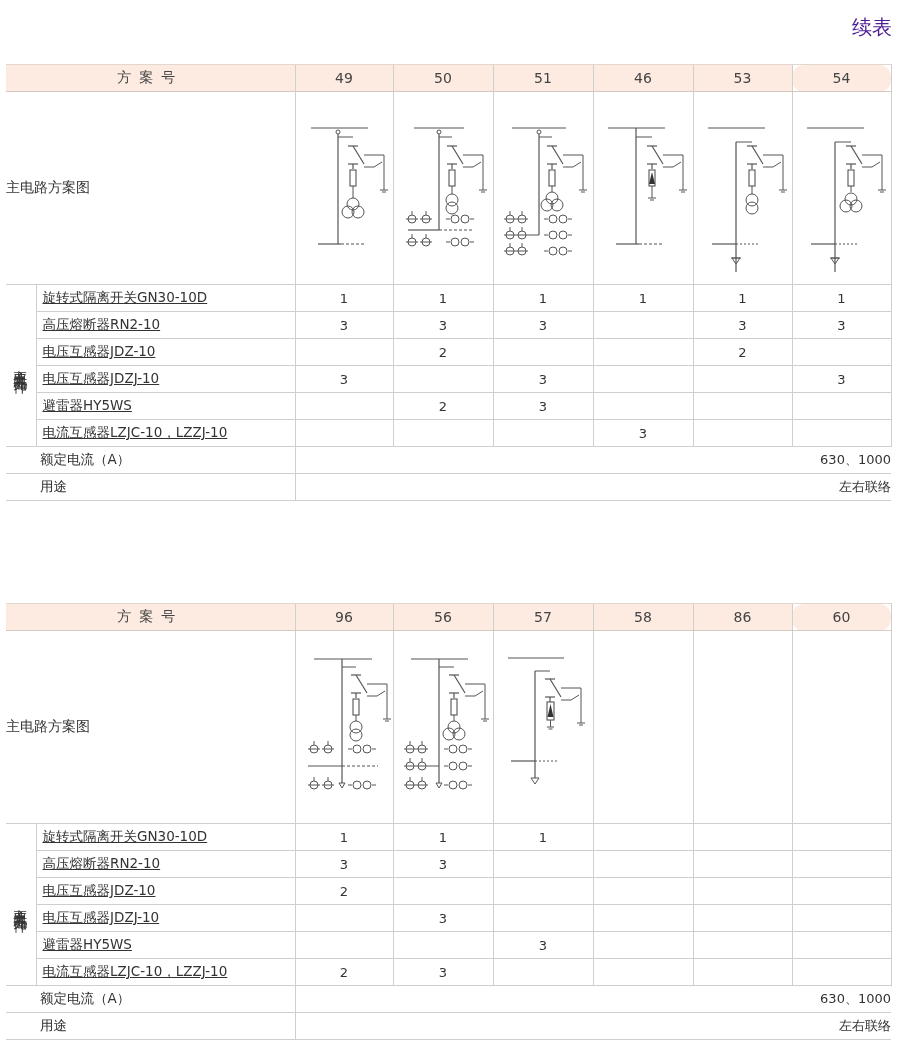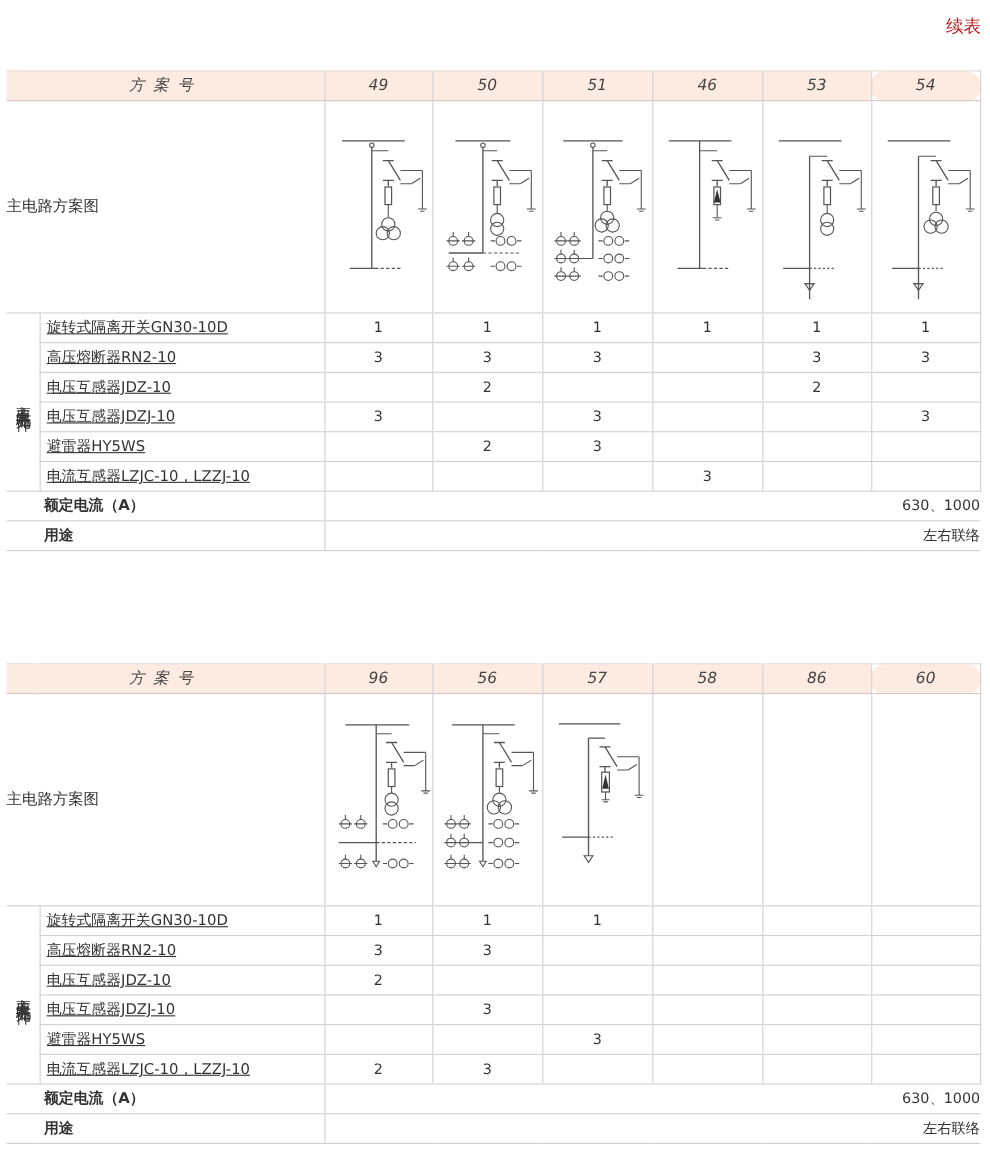--- a/index.html
+++ b/index.html
@@ -1,28 +1,28 @@
 <!DOCTYPE html>
 <html><head>
 <meta charset="utf-8">
 <style>
   html, body { margin:0; padding:0; background:#fff; }
   body { width:900px; height:1060px; position:relative; font-family:"DejaVu Sans", sans-serif; color:#333; overflow:hidden; }
-  .continued { position:absolute; right:8px; top:14px; font-size:16px; color:#b91c1c; }
+  .continued { position:absolute; right:8px; top:14px; font-size:20px; color:#4c1d95; }
   table.spec { position:absolute; left:6px; width:885px; border-collapse:collapse; table-layout:fixed; font-size:13px; }
   table.spec td { border-bottom:1px solid #cfcfcf; padding:0; height:26px; vertical-align:middle; }
   table.spec td.num { border-left:1px solid #cfcfcf; text-align:center; }
   table.spec td.numR { border-left:1px solid #cfcfcf; border-right:1px solid #cfcfcf; text-align:center;border-radius:12px; }
-  tr.hdr td { background:#fdebe1; height:26px; font-size:14px; color:#444; text-align:center; border-top:1px solid #e3d6cf; border-bottom:1px solid #d6c9c2;font-style:italic; }
+  tr.hdr td { background:#fdebe1; height:26px; font-size:14px; color:#444; text-align:center; border-top:1px solid #e3d6cf; border-bottom:1px solid #d6c9c2; }
   tr.hdr td.c { letter-spacing:8px; }
   tr.diag td { height:192px; }
   .diag-label { font-size:14px; }
   .group { text-align:center; font-size:14px; line-height:18px; border-right:1px solid #cfcfcf; }
   .item { padding-left:6px !important; font-size:13.5px;text-decoration:underline; }
-  .foot { padding-left:34px !important; font-size:13.5px;font-weight:bold; }
+  .foot { padding-left:34px !important; font-size:13.5px; }
   .span { text-align:right; border-left:1px solid #cfcfcf; }
   svg { display:block; margin:0 auto; }
 </style>
 </head>
 <body>
 
 <div class="continued">续表</div>
 
 <svg width="0" height="0" style="position:absolute">
   <defs>

